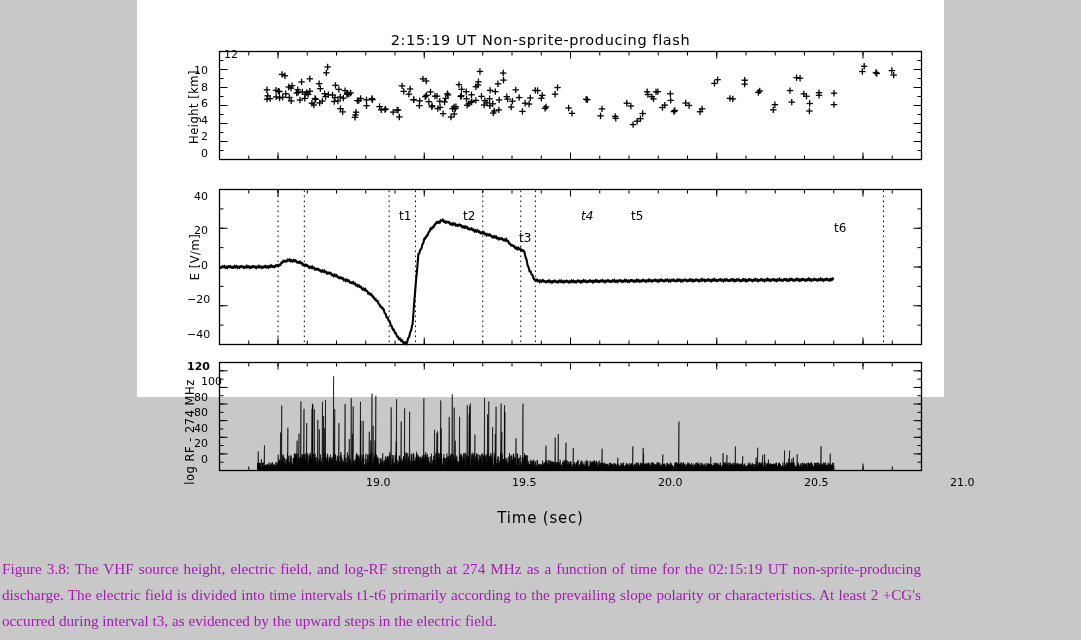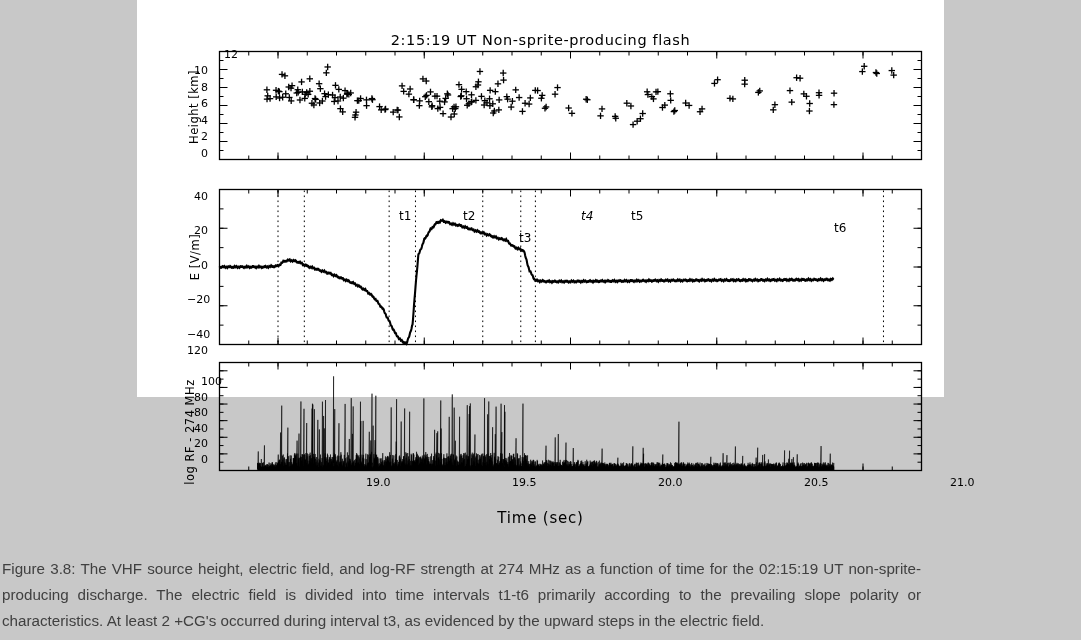--- a/index.html
+++ b/index.html
@@ -60,24 +60,24 @@
     font-family:"DejaVu Sans", sans-serif;
     font-size:12px;
     color:#000;
     white-space:nowrap;
   }
 
   
   #caption{
     position:absolute;
     left:0;top:556px;width:923px;
-    font-family:Liberation Sans, sans-serif;
+    font-family:Liberation Serif, serif;
     font-size:15.2px;
     line-height:26px;
-    color:#404040;
+    color:#a21caf;
     text-align:justify;
     padding:0 2px;
     box-sizing:border-box;
   }
   #caption .cap-label{font-weight:normal;}
   svg{display:block;}
 </style>
 </head>
 <body>
 
@@ -751,21 +751,21 @@
       <div class="interval-label" style="left:326px;top:209px;">t2</div>
       <div class="interval-label" style="left:382px;top:209px;margin-top:22px;">t3</div>
       <div class="interval-label" style="left:444px;top:209px;font-style:italic;">t4</div>
       <div class="interval-label" style="left:494px;top:209px;">t5</div>
       <div class="interval-label" style="left:697px;top:221px;">t6</div>
     </div>
 
     <div class="plot-host">
       <div class="ylabel" style="left:-32px;top:425px;width:170px;text-align:center;transform:rotate(-90deg);">log RF - 274 MHz</div>
 
-      <div class="tick-label" style="left:50px;top:344px;">120</div>
+      <div class="tick-label" style="left:50px;top:360px;font-weight:bold;">120</div>
       <div class="tick-label" style="left:64px;top:375px;">100</div>
       <div class="tick-label" style="left:57px;top:391px;">80</div>
       <div class="tick-label" style="left:57px;top:406px;">80</div>
       <div class="tick-label" style="left:57px;top:422px;">40</div>
       <div class="tick-label" style="left:57px;top:437px;">20</div>
       <div class="tick-label" style="left:64px;top:453px;">0</div>
 
       <svg width="807" height="500" style="position:absolute;left:0;top:0;">
         <rect x="82.5" y="362.5" width="702" height="108" fill="none" stroke="#000" stroke-width="1.3"></rect>
         <g id="p3-ticks" stroke="#000" stroke-width="1">

